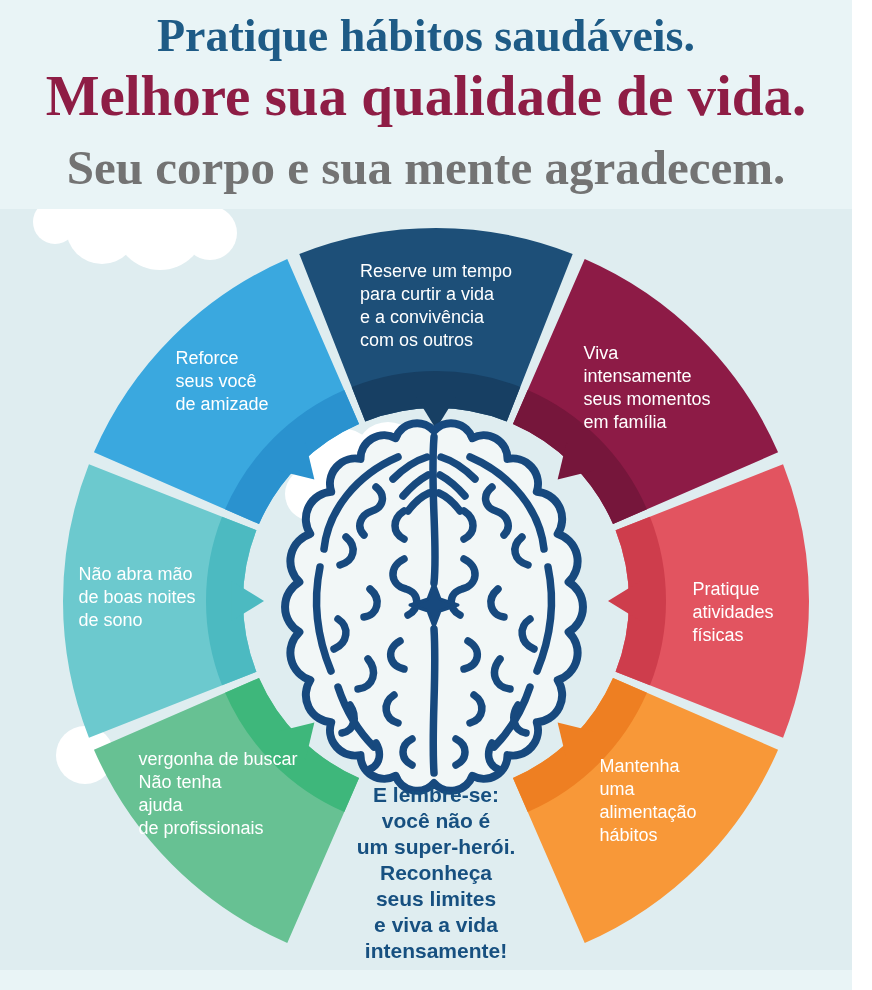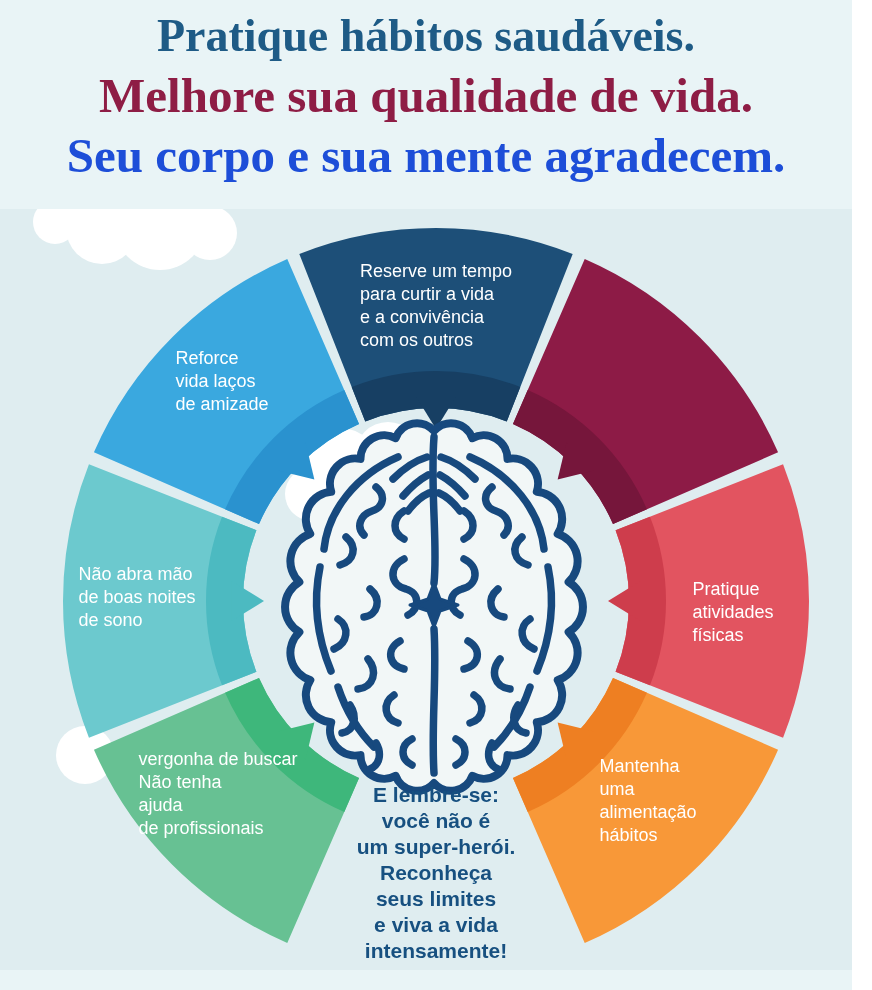--- a/index.html
+++ b/index.html
@@ -11,21 +11,21 @@
   .band{position:absolute;left:0;width:100%;background:#e9f4f6;}
   #band-top{top:0;height:209px;}
   #band-bottom{top:970px;height:20px;}
   #wheel-svg{position:absolute;left:0;top:0;z-index:2;}
   #title-block{
     position:absolute;top:6px;left:0;width:100%;z-index:4;
     text-align:center;font-family:"Liberation Serif",serif;font-weight:700;
   }
   .title-line{line-height:60px;white-space:nowrap;}
   .title-line.l1{font-size:46px;}
-  .title-line.l2{font-size:49px;}
+  .title-line.l2{font-size:57px;}
   .title-line.l3{font-size:49px;}
   .seg-label{
     position:absolute;z-index:3;transform:translate(-50%,-50%);
     color:#ffffff;font-size:18px;line-height:23px;white-space:nowrap;
   }
   .seg-label span{display:block;}
   #reminder{
     position:absolute;z-index:3;left:436px;top:782px;transform:translateX(-50%);
     text-align:center;font-size:21px;line-height:26px;font-weight:700;white-space:nowrap;
   }
@@ -115,38 +115,44 @@
 
       <path d="M0,-170 C-4,-118 4,-62 0,-24"></path>
       <path d="M0,22 C3,70 -3,120 0,166"></path>
       <path d="M0,-24 L6,-8 L24,-2 L6,4 L0,20 L-6,4 L-24,-2 L-6,-8 Z" fill="#17497e" stroke-width="3"></path>
     </g>
   </svg>
 
   <div id="title-block">
     <div class="title-line l1" style="color: rgb(30, 91, 134);">Pratique hábitos saudáveis.</div>
     <div class="title-line l2" style="color: rgb(142, 29, 69);">Melhore sua qualidade de vida.</div>
-    <div class="title-line l3" style="color: #1d4ed8;">Seu corpo e sua mente agradecem.</div>
+    <div class="title-line l3" style="color: #737373; margin-top: 12px;">Seu corpo e sua mente agradecem.</div>
   </div>
 
   <div id="reminder" style="color: rgb(23, 80, 128);">
     <span>E lembre-se:</span>
     <span>você não é</span>
     <span>um super-herói.</span>
     <span>Reconheça</span>
     <span>seus limites</span>
     <span>e viva a vida</span>
     <span>intensamente!</span>
   </div>
 
 <div class="seg-label" style="left: 436px; top: 306px;">
       <span>Reserve um tempo</span>
       <span>para curtir a vida</span>
       <span>e a convivência</span>
       <span>com os outros</span>
+    </div>
+    <div class="seg-label" style="left: 647px; top: 388px;">
+      <span>Viva</span>
+      <span>intensamente</span>
+      <span>seus momentos</span>
+      <span>em família</span>
     </div>
     <div class="seg-label" style="left: 733px; top: 597px; margin-top: 15px;">
       <span>Pratique</span>
       <span>atividades</span>
       <span>físicas</span>
     </div>
     <div class="seg-label" style="left: 648px; top: 801px;">
       <span>Mantenha</span>
       <span>uma</span>
       <span>alimentação</span>
@@ -158,16 +164,16 @@
       <span>ajuda</span>
       <span>de profissionais</span>
     </div>
     <div class="seg-label" style="left: 137px; top: 597px;">
       <span>Não abra mão</span>
       <span>de boas noites</span>
       <span>de sono</span>
     </div>
     <div class="seg-label" style="left: 222px; top: 381px;">
       <span>Reforce</span>
-      <span>vida laços</span>
+      <span>seus você</span>
       <span>de amizade</span>
     </div>
   </div>
 
 </body></html>

